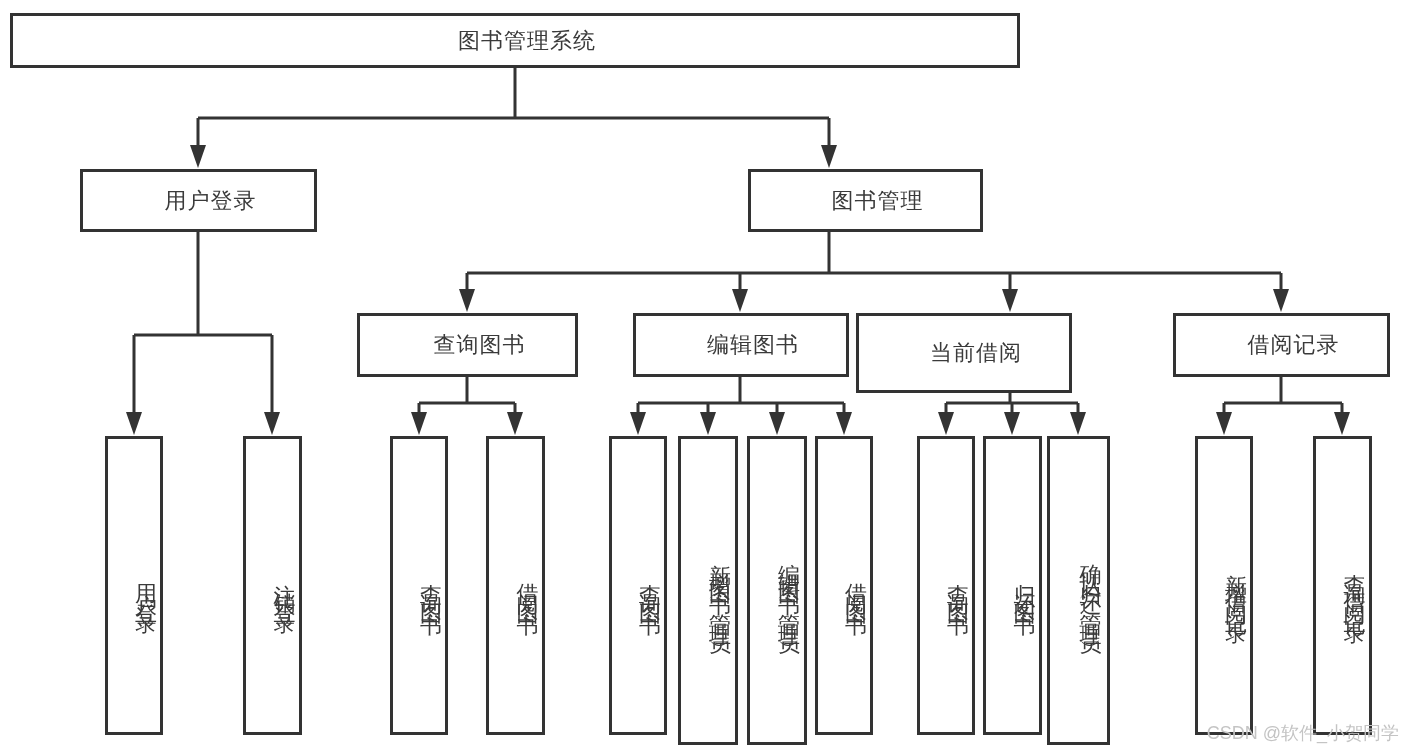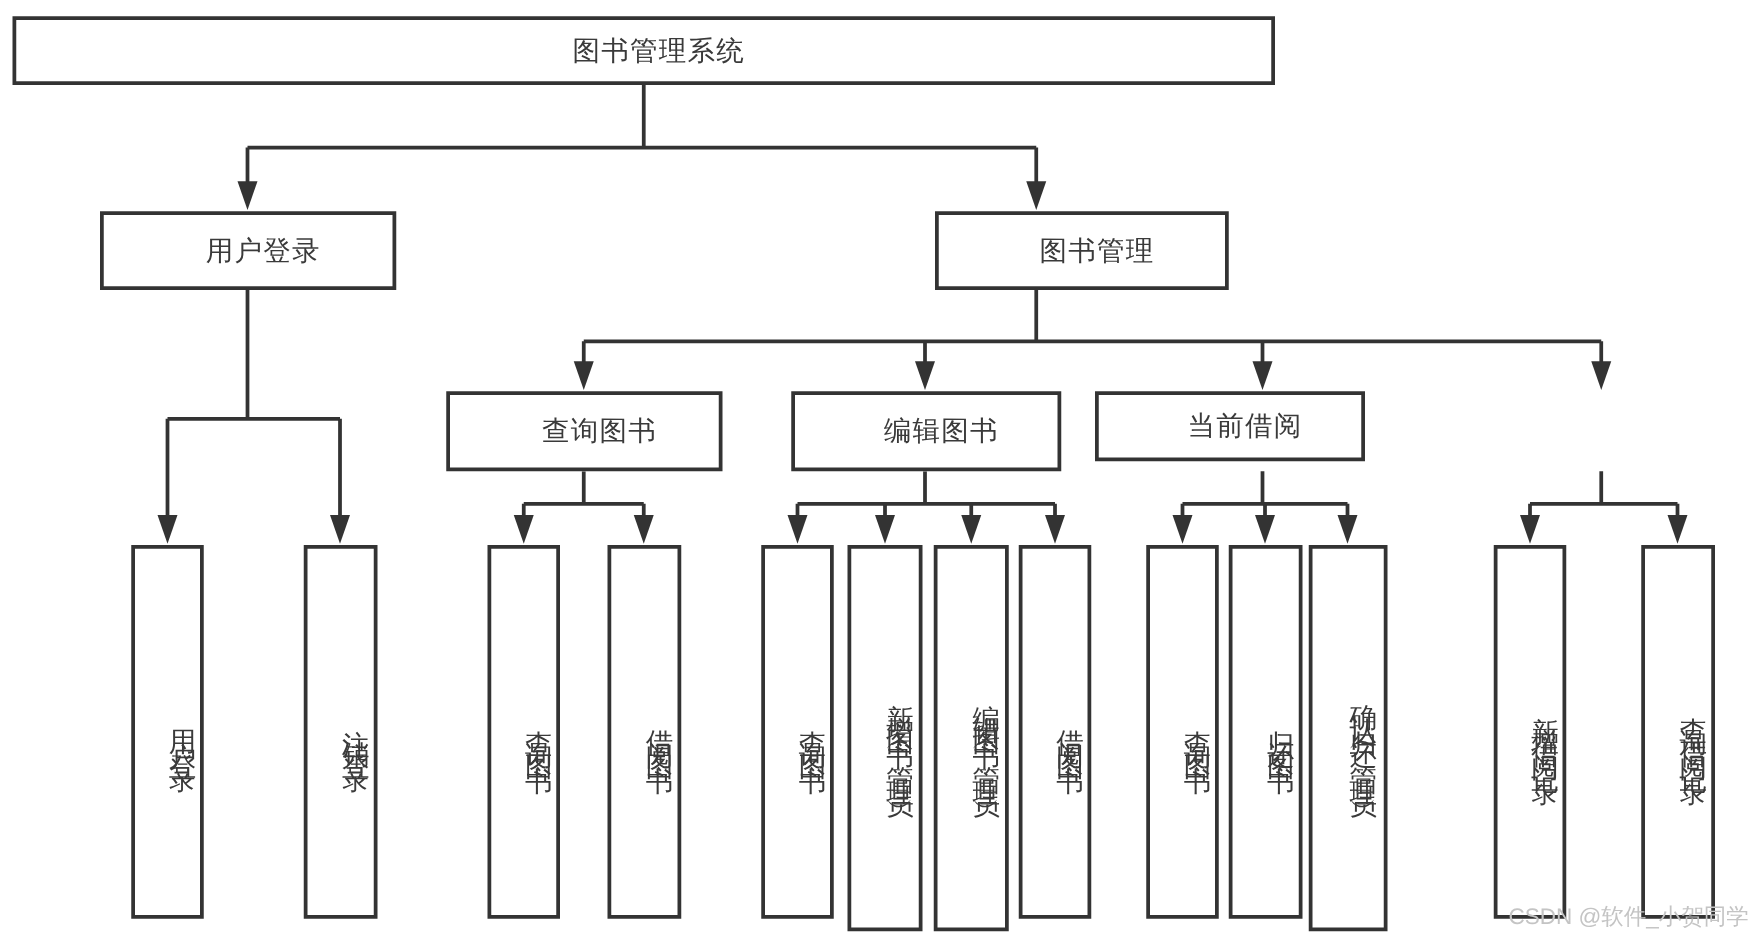--- a/index.html
+++ b/index.html
@@ -106,22 +106,25 @@
   <div class="node h" style="left:748px;top:169px;width:235px;height:63px">
     <span>图书管理</span>
   </div>
 
   <div class="node h" style="left:357px;top:313px;width:221px;height:64px">
     <span>查询图书</span>
   </div>
   <div class="node h" style="left:633px;top:313px;width:216px;height:64px">
     <span>编辑图书</span>
   </div>
-  <div class="node h" style="left:876px;top:313px;width:216px;height:56px">
+  <div class="node h" style="left:856px;top:313px;width:216px;height:80px">
     <span>当前借阅</span>
+  </div>
+  <div class="node h" style="left:1173px;top:313px;width:217px;height:64px">
+    <span>借阅记录</span>
   </div>
 
   <div class="node v" style="left:105px;top:436px;width:58px;height:299px">
     <span>用户登录</span>
   </div>
   <div class="node v" style="left:243px;top:436px;width:59px;height:299px">
     <span>注销登录</span>
   </div>
 
   <div class="node v" style="left:390px;top:436px;width:58px;height:299px">

